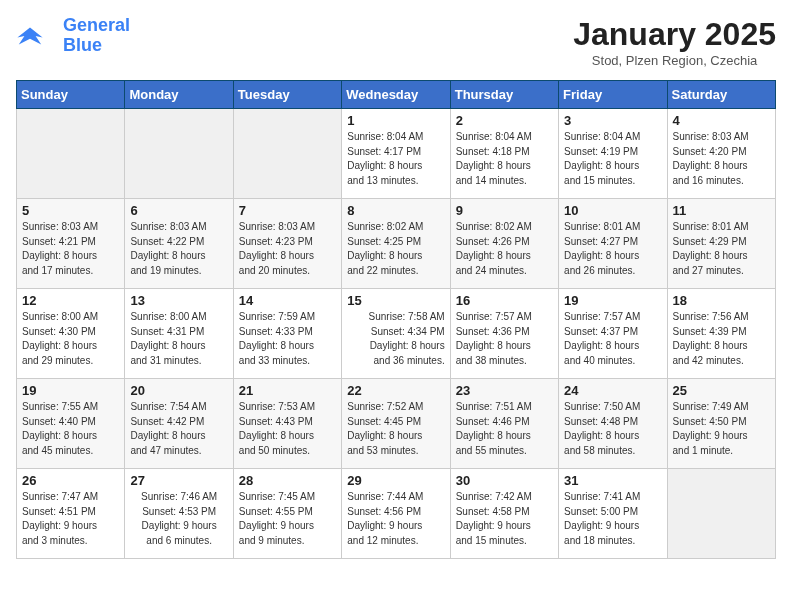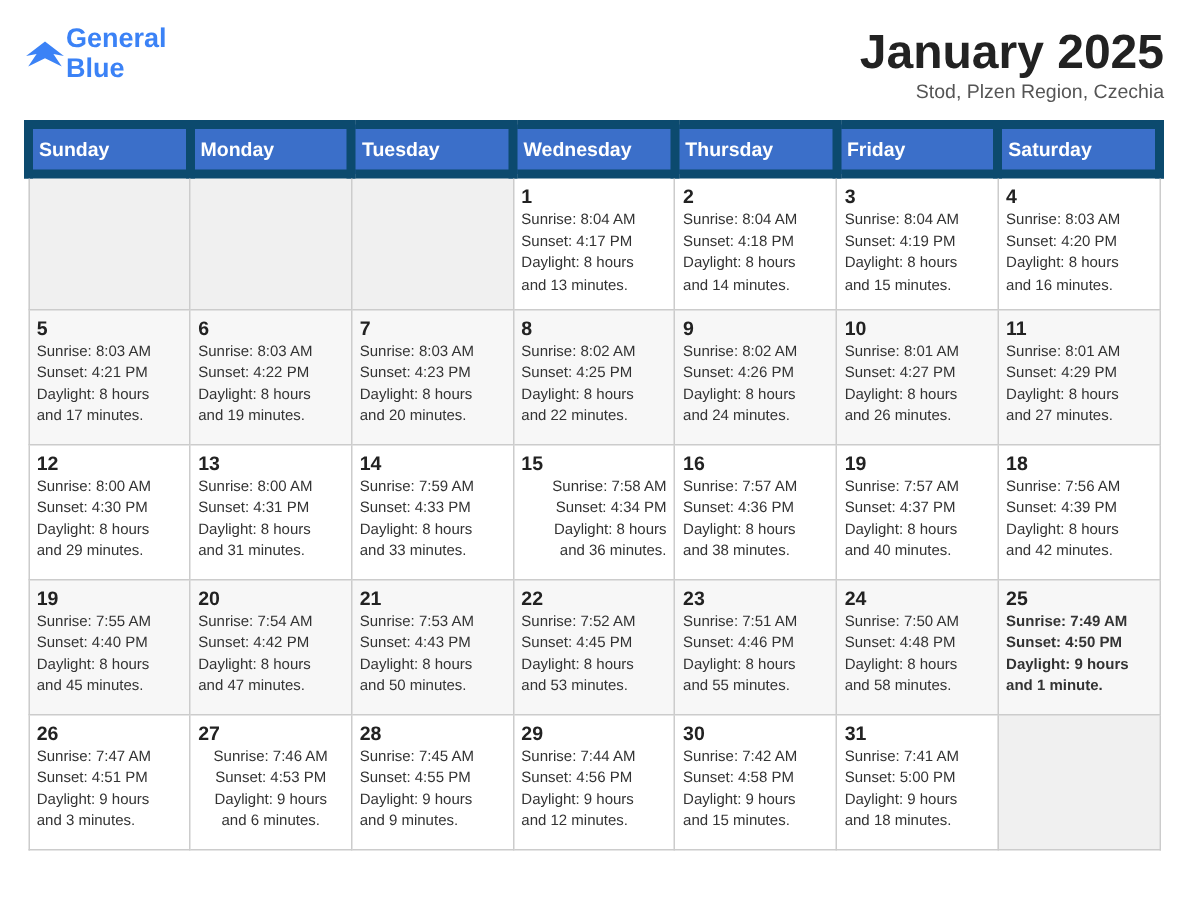--- a/index.html
+++ b/index.html
@@ -12,37 +12,37 @@
     }
     .header {
       display: flex;
       justify-content: space-between;
       align-items: flex-start;
       margin-bottom: 12px;
     }
     .logo {
       display: flex;
       align-items: center;
-      gap: 0;
+      gap: 19px;
     }
     .logo-text {
       font-size: 18px;
       font-weight: bold;
       color: #1a1a2e;
       line-height: 1.1;
     }
     .logo-text span {
       color: #3b82f6;
     }
     .logo-bird {
       width: 28px;
       height: 28px;
     }
     .title-block {
-      text-align: right;
+      text-align: center;
     }
     .title-block h1 {
       font-size: 32px;
       font-weight: bold;
       color: #222;
     }
     .title-block h2 {
       font-size: 13px;
       font-weight: normal;
       color: #555;
@@ -52,21 +52,21 @@
       border-collapse: collapse;
       font-size: 11px;
     }
     .calendar thead th {
       background: #3b6fc9;
       color: #fff;
       padding: 6px 4px;
       text-align: left;
       font-size: 13px;
       font-weight: bold;
-      border: 6px solid #0c4a6e;
+      border: 1px solid #0c4a6e;
     }
     .calendar tbody td {
       border: 1px solid #ccc;
       vertical-align: top;
       padding: 4px 5px;
       width: 108px;
       min-height: 80px;
       height: 90px;
       background: #fff;
     }
@@ -296,21 +296,21 @@
         </td>
         <td>
           <div class="day-num">24</div>
           <div class="day-info" style="white-space: pre-line;">Sunrise: 7:50 AM
 Sunset: 4:48 PM
 Daylight: 8 hours
 and 58 minutes.</div>
         </td>
         <td>
           <div class="day-num">25</div>
-          <div class="day-info" style="white-space: pre-line; font-weight: bold;">Sunrise: 7:49 AM
+          <div class="day-info" style="white-space: pre-line;">Sunrise: 7:49 AM
 Sunset: 4:50 PM
 Daylight: 9 hours
 and 1 minute.</div>
         </td>
       </tr>
       <tr>
         <td>
           <div class="day-num">26</div>
           <div class="day-info" style="white-space: pre-line;">Sunrise: 7:47 AM
 Sunset: 4:51 PM

